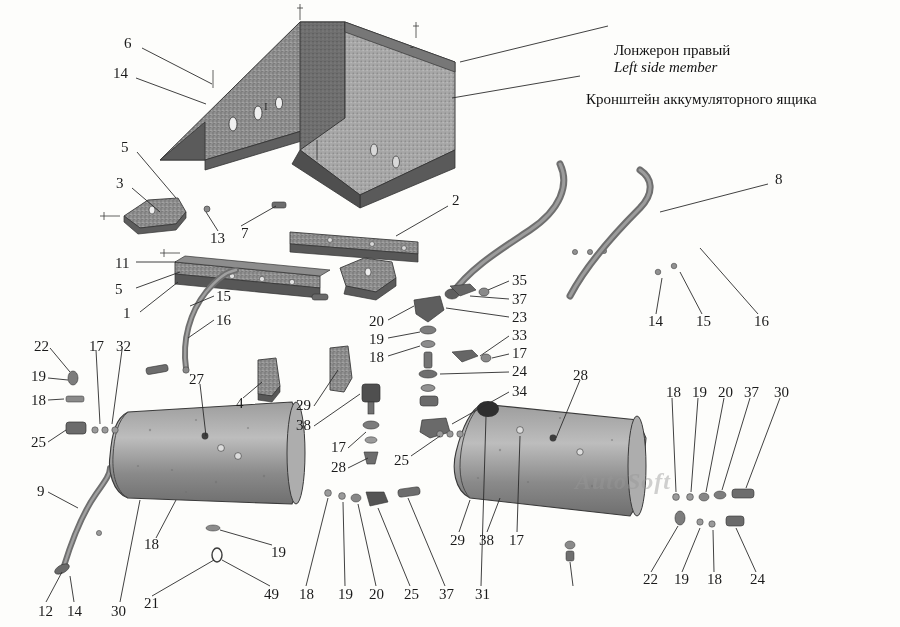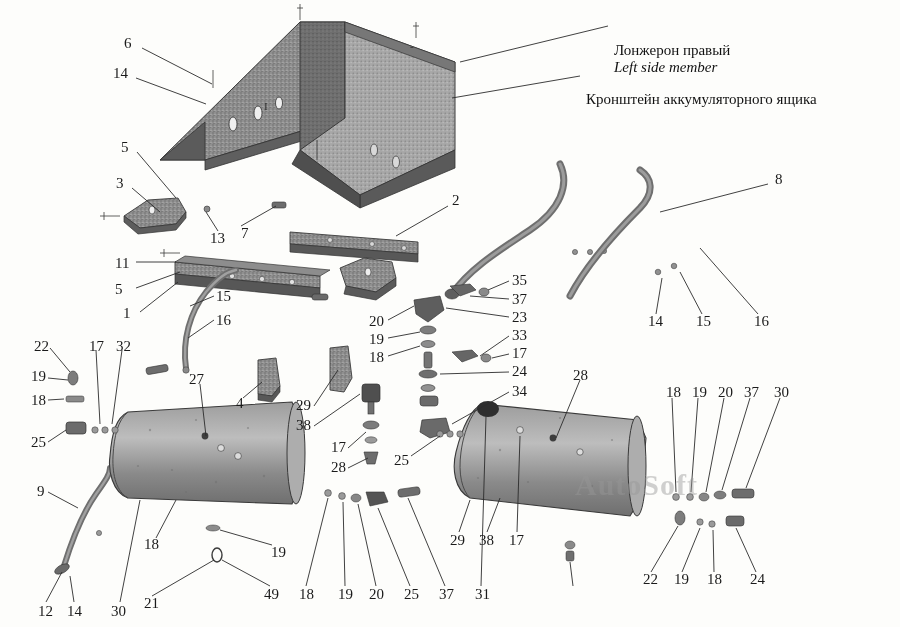--- a/index.html
+++ b/index.html
@@ -45,21 +45,22 @@
   }
   .lead { stroke: #2b2b2b; stroke-width: 0.9; fill: none; }
   .thin { stroke: #3a3a3a; stroke-width: 0.8; fill: none; }
 
   
   .watermark {
     position: absolute;
     left: 575px;
     top: 468px;
     font-family: "Liberation Serif", serif;
-    font-size: 30px;
+    font-size: 24px;
+    font-style: italic;
     font-weight: bold;
     color: rgba(150,150,150,0.45);
     letter-spacing: 1px;
     user-select: none;
   }
 </style>
 </head>
 <body>
 
 <div id="page">

